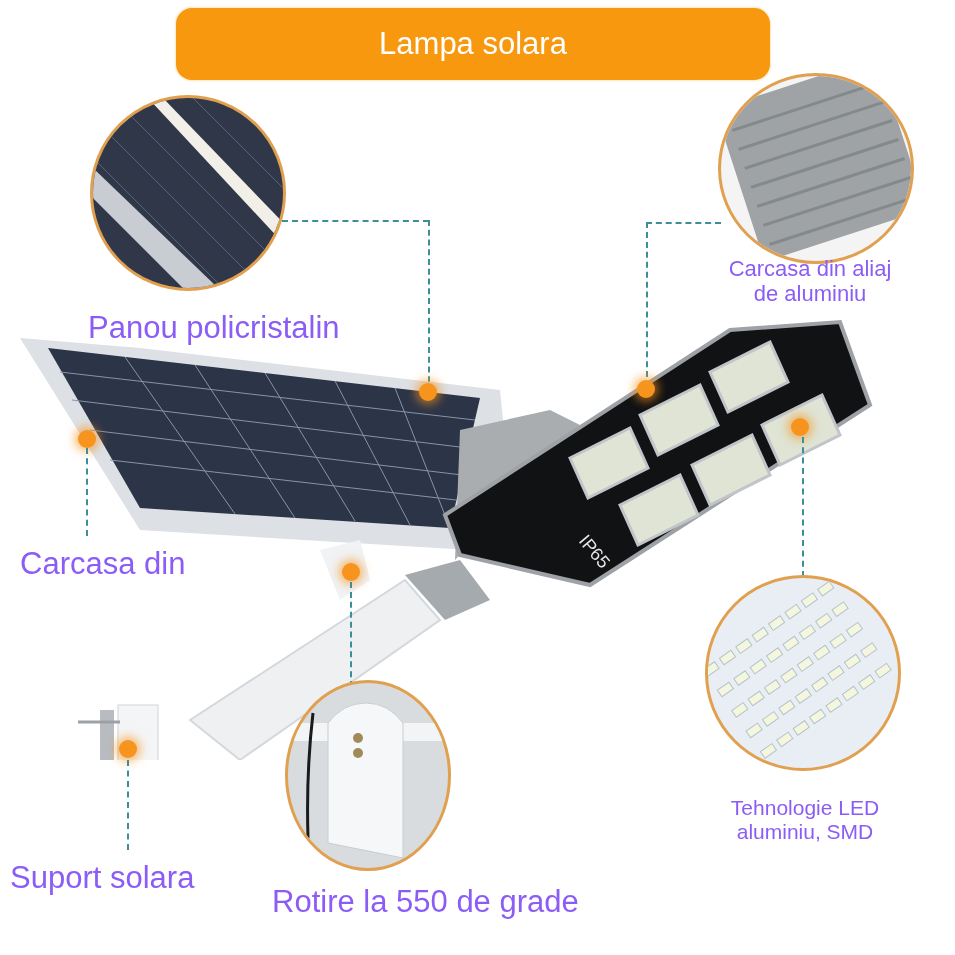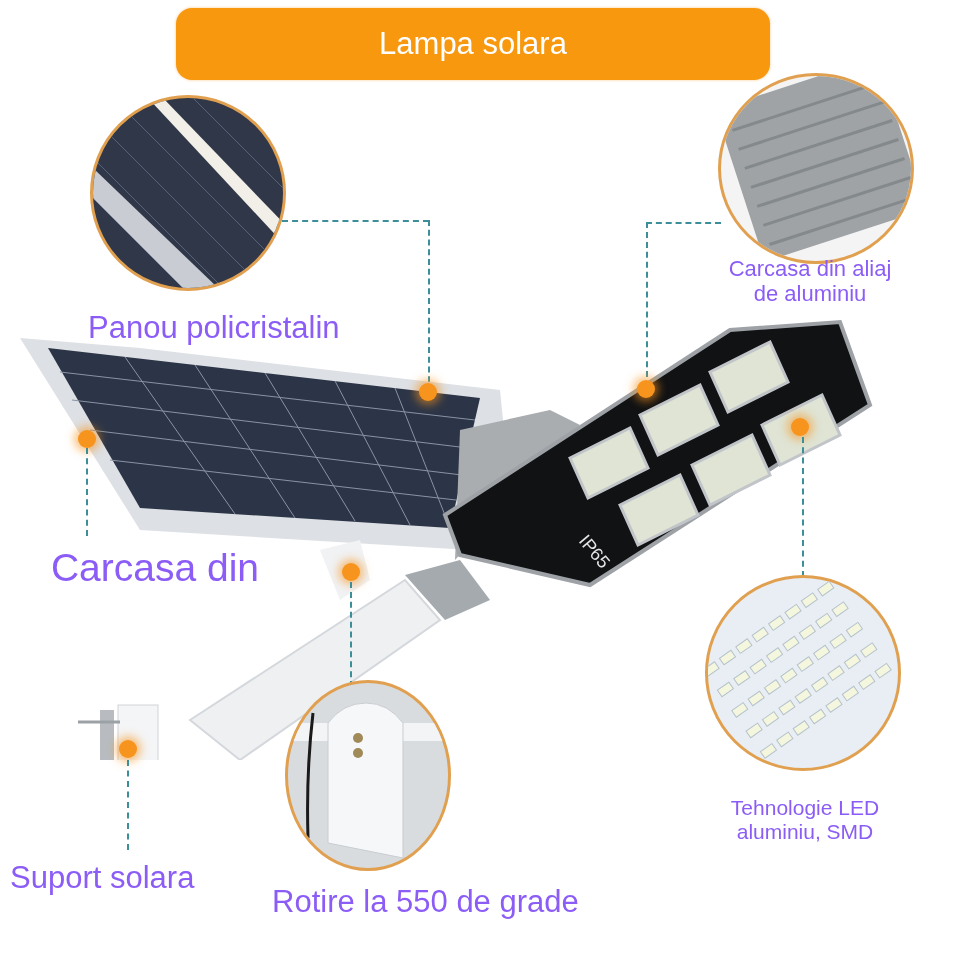--- a/index.html
+++ b/index.html
@@ -69,21 +69,21 @@
     <line x1="395" y1="58" x2="450" y2="198"></line>
     <line x1="60" y1="42" x2="475" y2="90"></line>
       <line x1="72" y1="70" x2="468" y2="118"></line>
     <line x1="90" y1="100" x2="462" y2="145"></line>
       <line x1="110" y1="130" x2="456" y2="170"></line>
   </g>
 </svg>
 <div class="dot" style="left:419px;top:383px;"></div>
 <div class="dot" style="left:78px;top:430px;"></div>
 <div class="dash" style="left:86px;top:448px;width:0;height:88px;border-left-width:2px;"></div>
-<div class="label" style="left:20px;top:546px;font-size:39px;text-align:center;width:270px;">
+<div class="label" style="left:20px;top:546px;font-size:31px;width:270px;">
   <div>Carcasa din</div>
 </div>
 
 <svg width="450" height="320" style="left:430px;top:310px;">
   <polygon points="30,120 120,100 150,115 25,250" fill="#a9adb0"></polygon>
   <polygon points="15,205 300,20 410,12 440,95 160,275 30,245" fill="#111214" stroke="#9ea2a6" stroke-width="4"></polygon>
   <g fill="#dfe4d4" stroke="#c1c5c9" stroke-width="3">
     <polygon points="140,148 200,118 218,158 158,188"></polygon>
     <polygon points="210,105 270,75 288,115 228,145"></polygon>
     <polygon points="280,62 340,32 358,72 298,102"></polygon>

